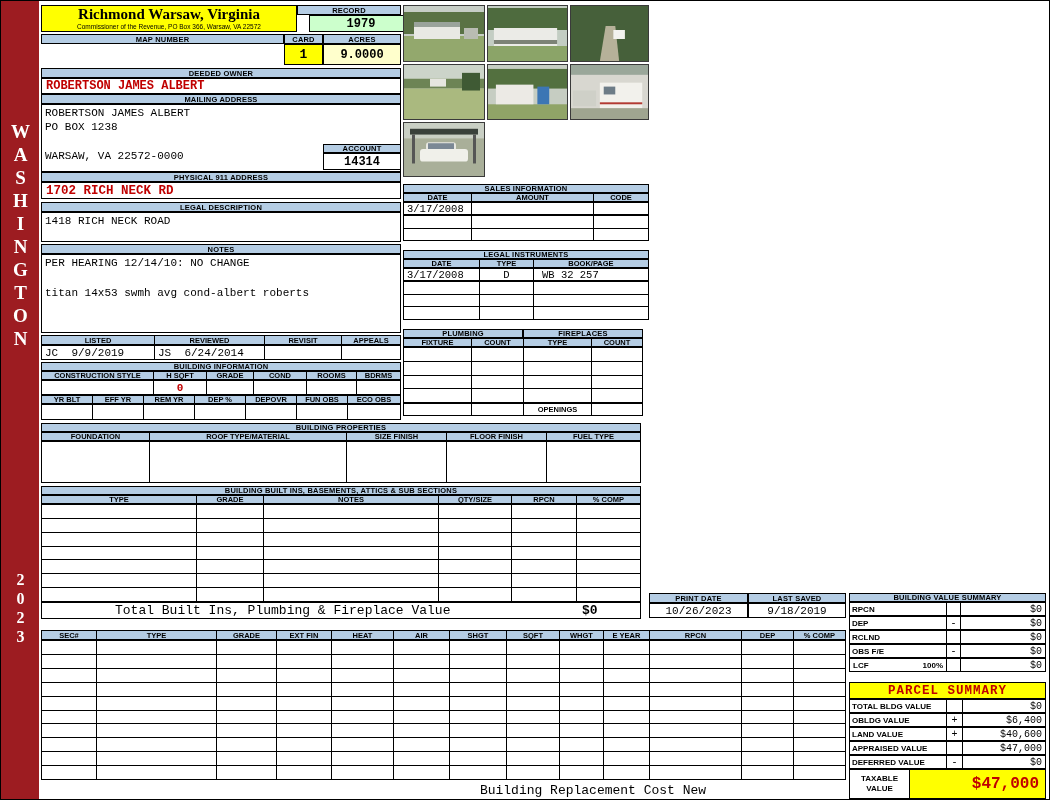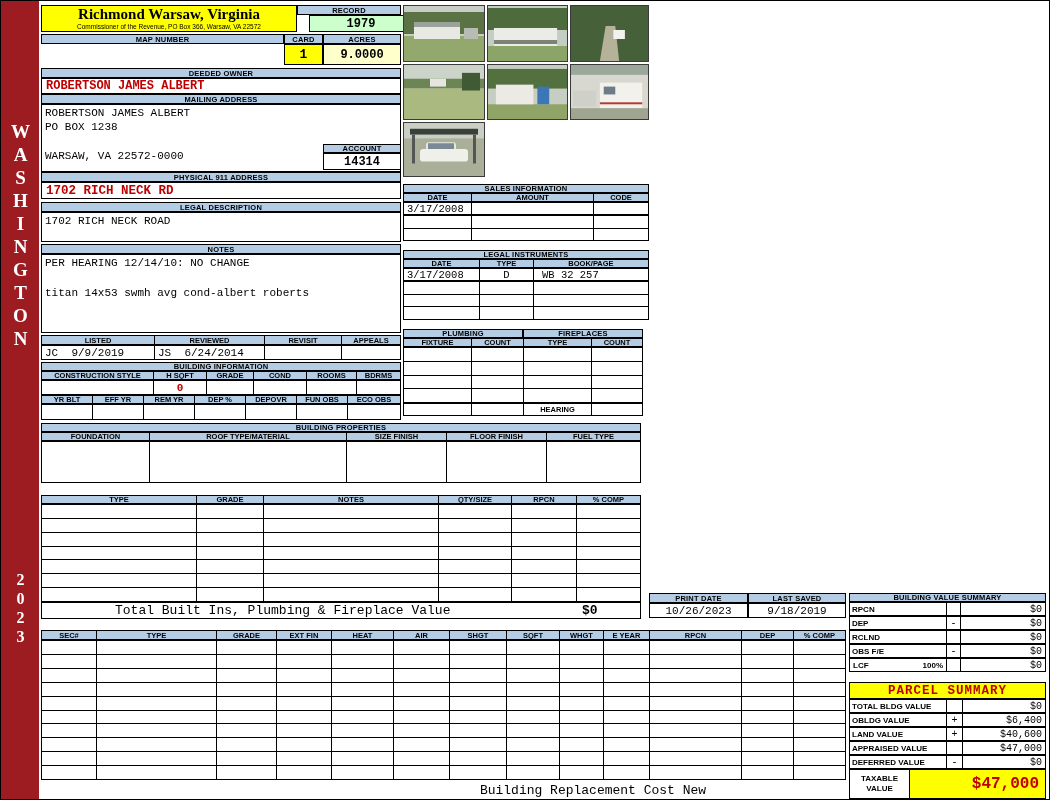--- a/index.html
+++ b/index.html
@@ -79,21 +79,21 @@
   <div class="abs mono" style="left:44px;top:149px;font-size:11px">WARSAW, VA 22572-0000</div>
 
   <div class="hdr" style="left:322px;top:143px;width:78px;height:9px">ACCOUNT</div>
   <div class="val mono b c" style="left:322px;top:152px;width:78px;height:17px;font-size:12px">14314</div>
 
   <div class="hdr" style="left:40px;top:171px;width:360px;height:10px">PHYSICAL 911 ADDRESS</div>
   <div class="val mono b red pl4" style="left:40px;top:181px;width:360px;height:17px;font-size:12.5px">1702 RICH NECK RD</div>
 
   <div class="hdr" style="left:40px;top:201px;width:360px;height:10px">LEGAL DESCRIPTION</div>
   <div class="val" style="left:40px;top:211px;width:360px;height:30px"></div>
-  <div class="abs mono" style="left:44px;top:214px;font-size:11px">1702 RICH NECK ROAD</div>
+  <div class="abs mono" style="left:44px;top:214px;font-size:11px">1418 RICH NECK ROAD</div>
 
   <div class="hdr" style="left:40px;top:243px;width:360px;height:10px">NOTES</div>
   <div class="val" style="left:40px;top:253px;width:360px;height:79px"></div>
   <div class="abs mono" style="left:44px;top:256px;font-size:11px">PER HEARING 12/14/10: NO CHANGE</div>
   <div class="abs mono" style="left:44px;top:286px;font-size:11px">titan 14x53 swmh avg cond-albert roberts</div>
 
   <div class="hrow" style="left:40px;top:334px;width:360px;height:10px">
     <div style="width:113px">LISTED</div>
     <div style="width:110px">REVIEWED</div>
     <div style="width:77px">REVISIT</div>
@@ -151,20 +151,21 @@
     <div>FUEL TYPE</div>
   </div>
   <div class="vrow" style="left:40px;top:440px;width:600px;height:42px">
     <div style="width:108px"></div>
     <div style="width:197px"></div>
     <div style="width:100px"></div>
     <div style="width:100px"></div>
     <div></div>
   </div>
 
+  <div class="hdr" style="left:40px;top:485px;width:600px;height:9px">BUILDING BUILT INS, BASEMENTS, ATTICS &amp; SUB SECTIONS</div>
   <div class="hrow" style="left:40px;top:494px;width:600px;height:9px">
     <div style="width:155px">TYPE</div>
     <div style="width:67px">GRADE</div>
     <div style="width:175px">NOTES</div>
     <div style="width:73px">QTY/SIZE</div>
     <div style="width:65px">RPCN</div>
     <div>% COMP</div>
   </div>
   <div class="rows" style="left:40px;top:503px;width:600px;height:98px">
     <div class="vrow">
@@ -618,17 +619,17 @@
       <div class="vrow">
       <div style="width:68px"></div>
       <div style="width:52px"></div>
       <div style="width:68px"></div>
       <div></div>
     </div>
     </div>
   <div class="vrow" style="left:402px;top:402px;width:240px;height:13px">
     <div style="width:68px"></div>
     <div style="width:52px"></div>
-    <div style="width:68px;justify-content:center;font:bold 7.5px 'Liberation Sans',sans-serif">HEARING</div>
+    <div style="width:68px;justify-content:center;font:bold 7.5px 'Liberation Sans',sans-serif">OPENINGS</div>
     <div></div>
   </div>
 
 </div>
 
 </body></html>

